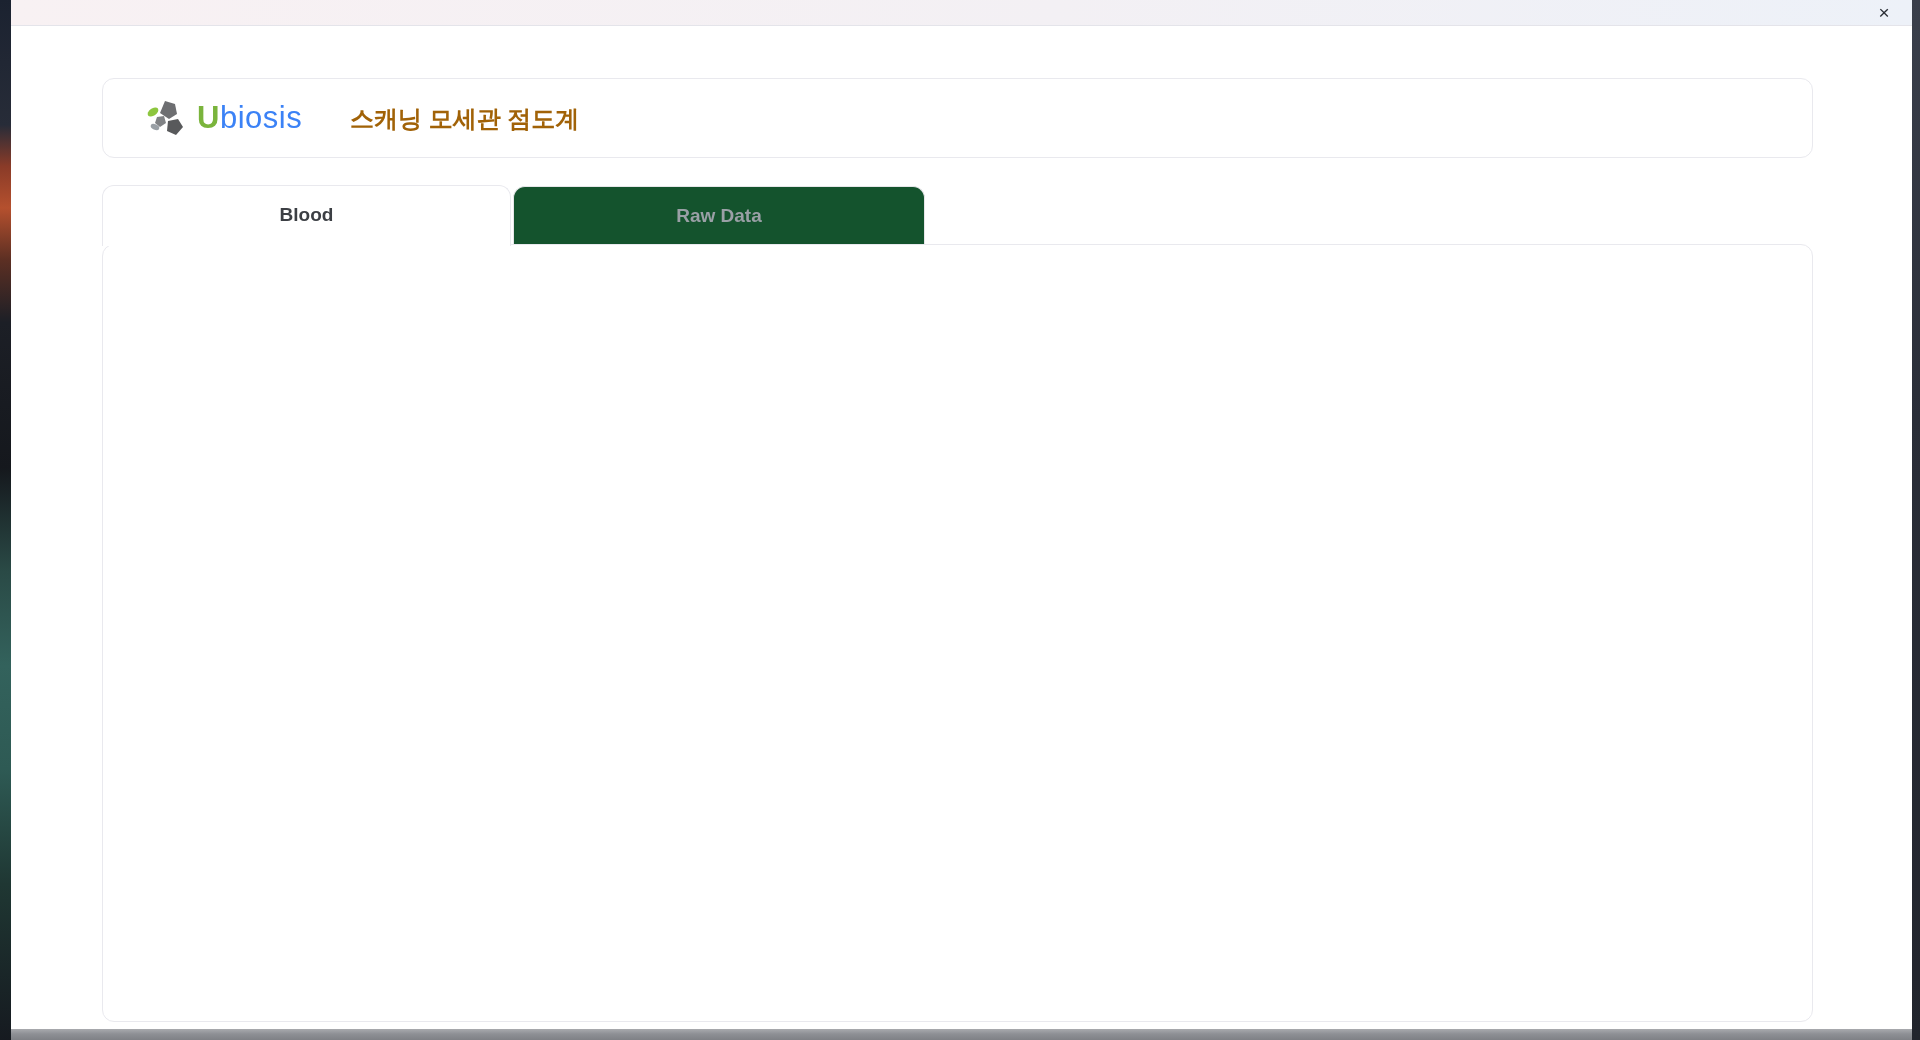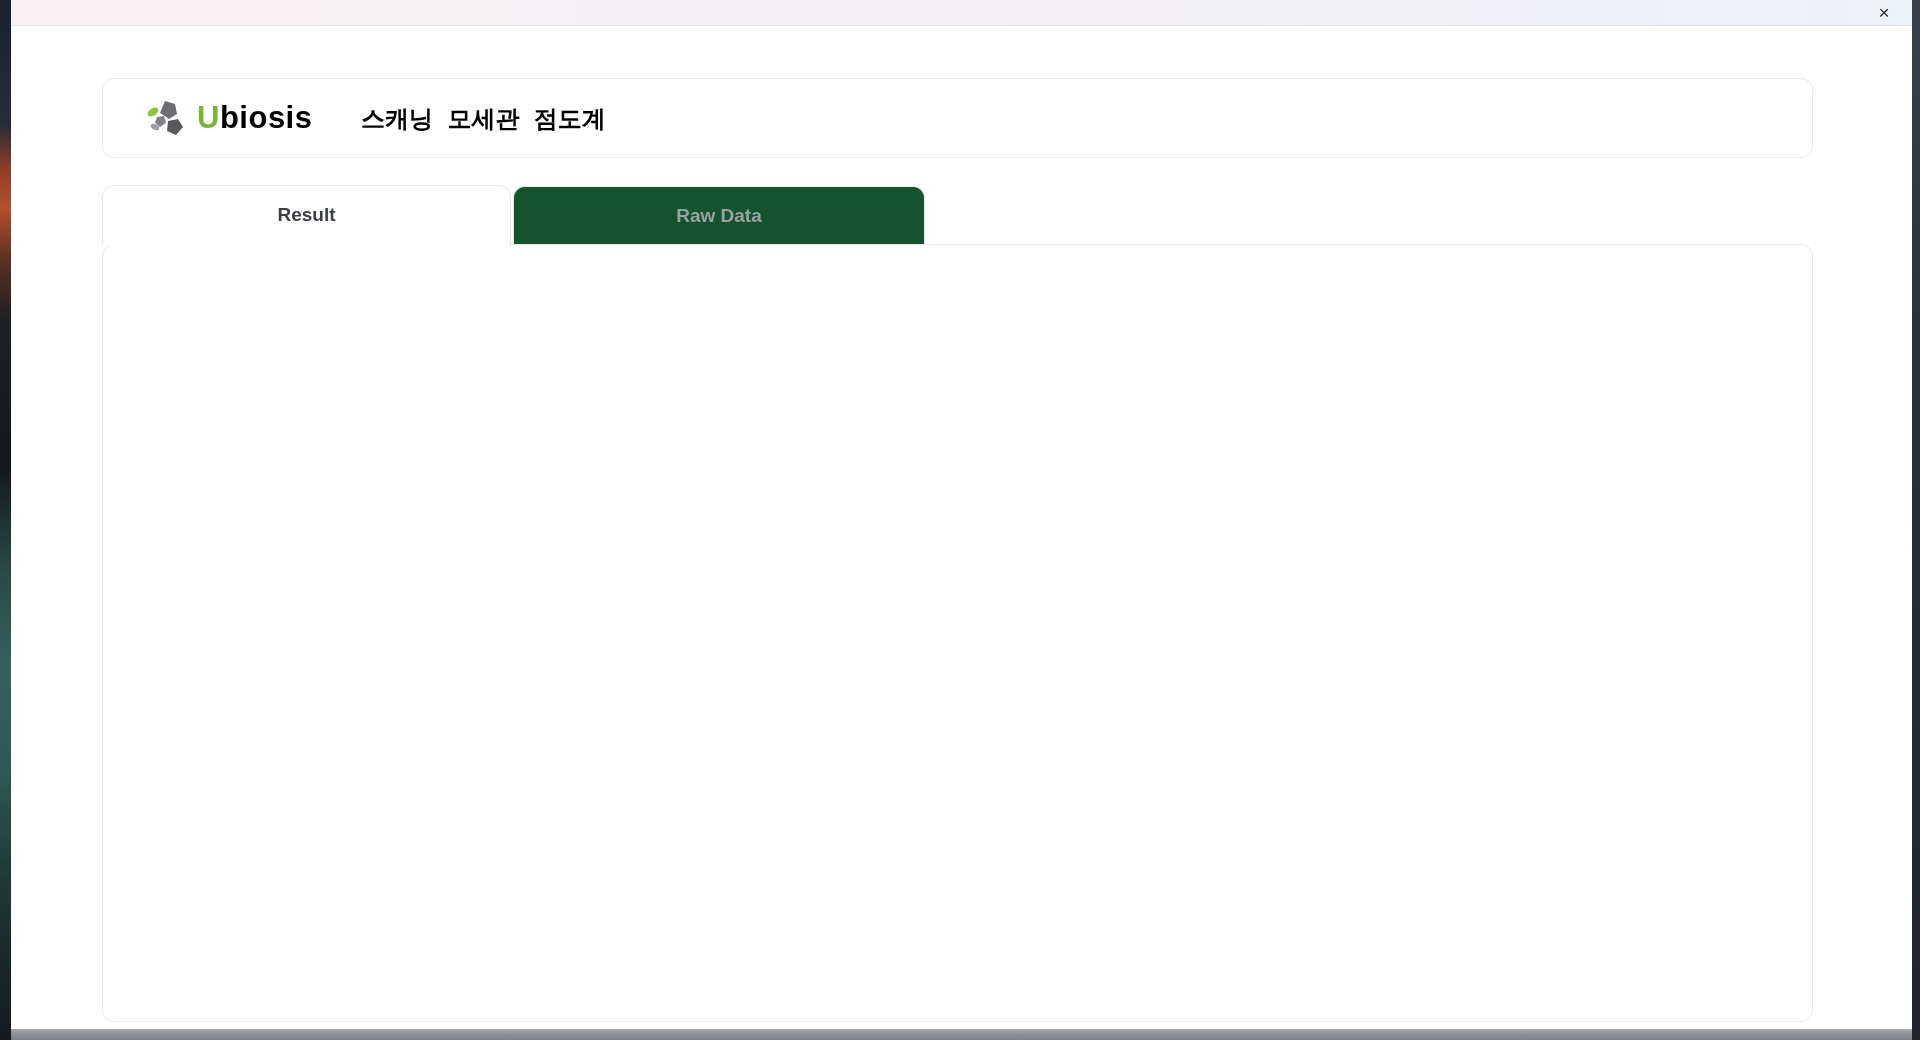--- a/index.html
+++ b/index.html
@@ -19,22 +19,22 @@
   .bottom-edge { position:absolute; left:11px; top:1029px; width:1901px; height:11px;
     background:linear-gradient(180deg,#a9aaae 0%,#8e9095 45%,#7f8186 100%); }
 
   .card { position:absolute; background:#fff; border:1px solid #e9e9ee; border-radius:12px; }
 
   
   .header-card { left:102px; top:78px; width:1711px; height:80px; }
   .brand { position:absolute; left:42px; top:18px; display:flex; align-items:center; gap:8px; }
   .brand-text { font-size:31px; font-weight:bold; letter-spacing:.5px; }
   .brand-u { color:#7ab43c; }
-  .brand-rest { color:#000000; font-weight:700; }
-  .ko-title { position:absolute; left:258px; top:24px; font-size:24px; font-weight:bold; color:#000000;font-family:Liberation Mono, monospace; }
+  .brand-rest { color:#3b82f6; font-weight:400; }
+  .ko-title { position:absolute; left:247px; top:24px; font-size:24px; font-weight:bold; color:#a16207; }
 
   
   .tab { position:absolute; height:61px; border-radius:12px 12px 0 0; text-align:center;
     line-height:58px; font-size:19px; font-weight:bold; cursor:pointer; }
   .tab-result { left:102px; top:185px; width:409px; background:#fff; border:1px solid #e9e9ee;
     border-bottom:none; color:#3c3f44; z-index:3; }
   .tab-raw { left:513px; top:186px; width:412px; background:#14532d; border:1px solid #e6e6e9;
     border-bottom:none; color:#9aa0a6; z-index:1; }
 
   
@@ -101,21 +101,21 @@
       <polygon points="23,24 33,22 38,30 31,38 22,34" fill="#58595b"></polygon>
       <polygon points="12,20 19,19 21,26 15,30 10,26" fill="#808285"></polygon>
     </svg>
     <div class="brand-text">
       <span class="brand-u">U</span><span class="brand-rest">biosis</span>
     </div>
   </div>
   <div class="ko-title">스캐닝 모세관 점도계</div>
 </div>
 
-<div class="tab tab-result">Result</div>
+<div class="tab tab-result">Blood</div>
 <div class="tab tab-raw">Raw Data</div>
 
 <div class="card main-card"></div>
 
 <div class="card file-card">
   <div class="section-title">
     <div class="icon-circle">i</div>
     <span>File Info</span>
   </div>
   <div class="fi-fields" id="file-fields">

